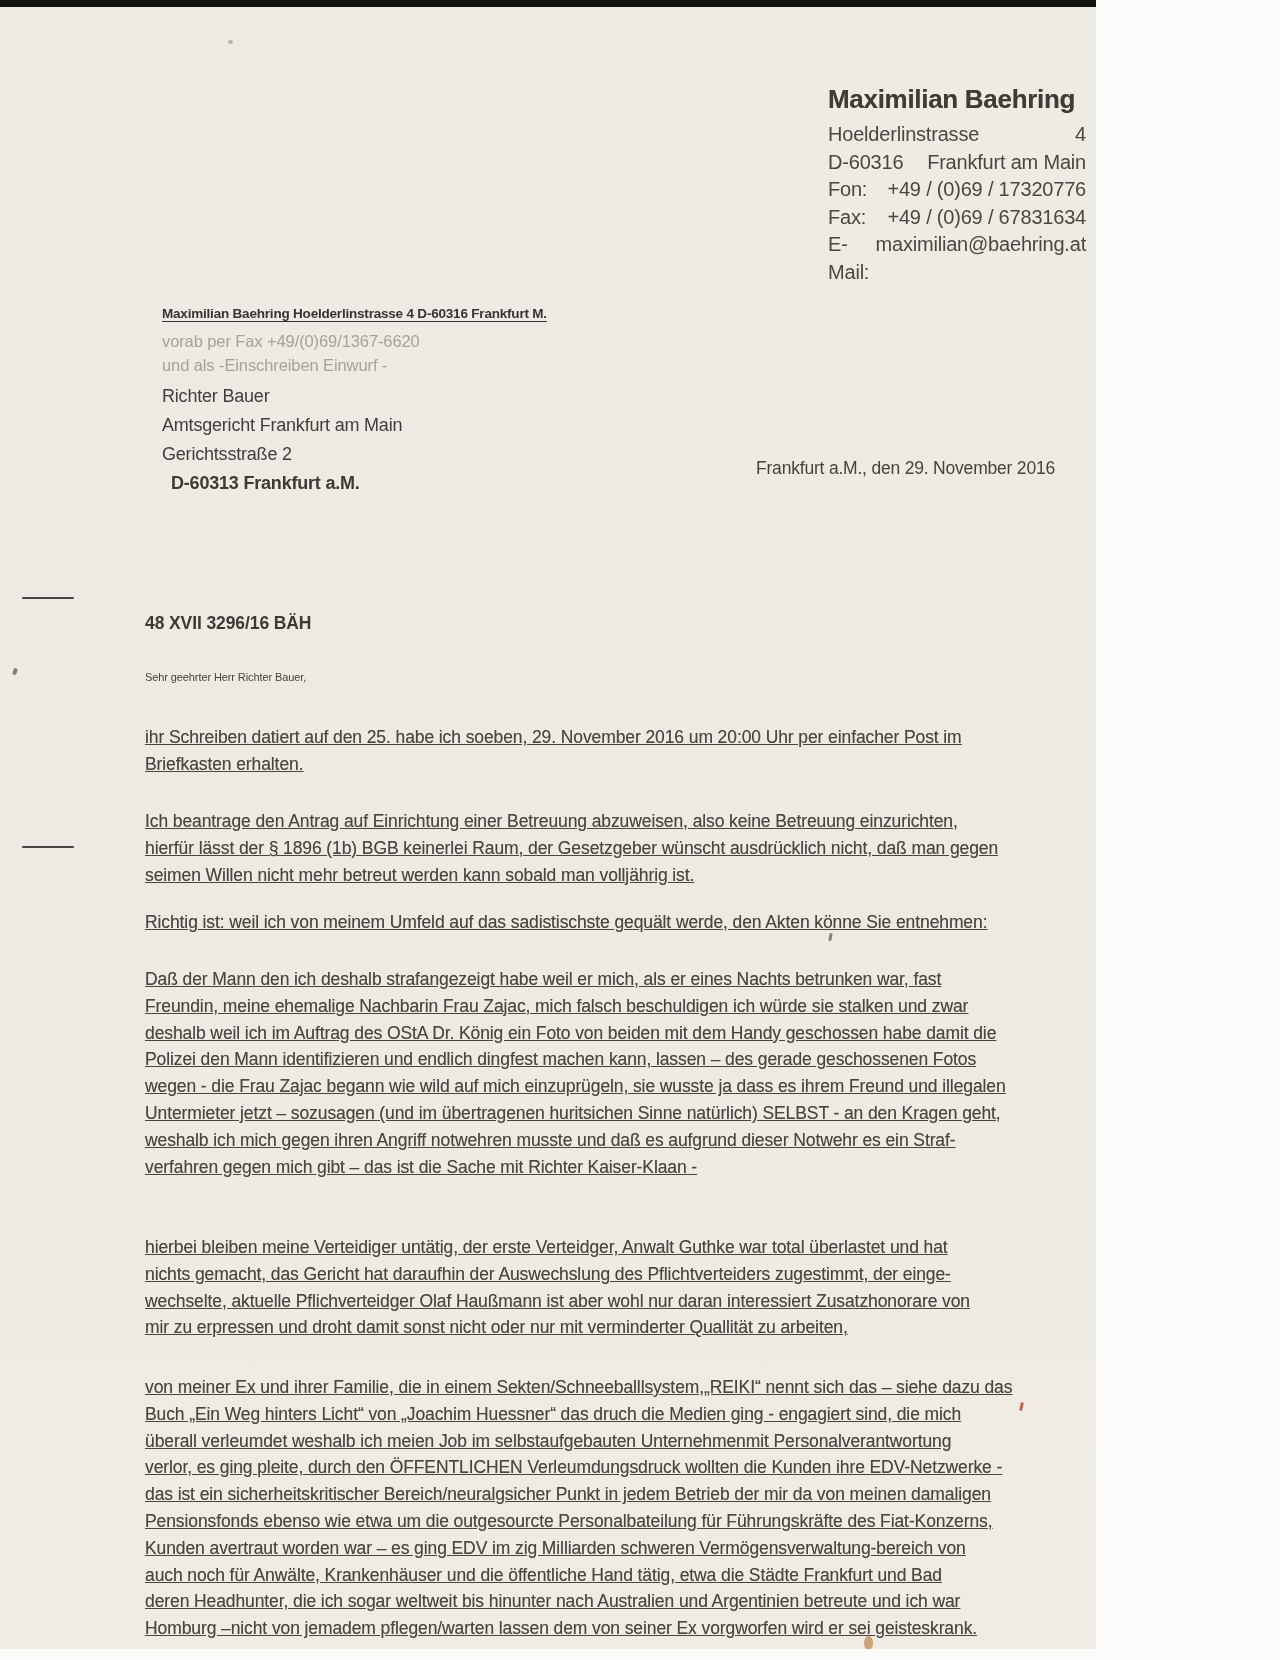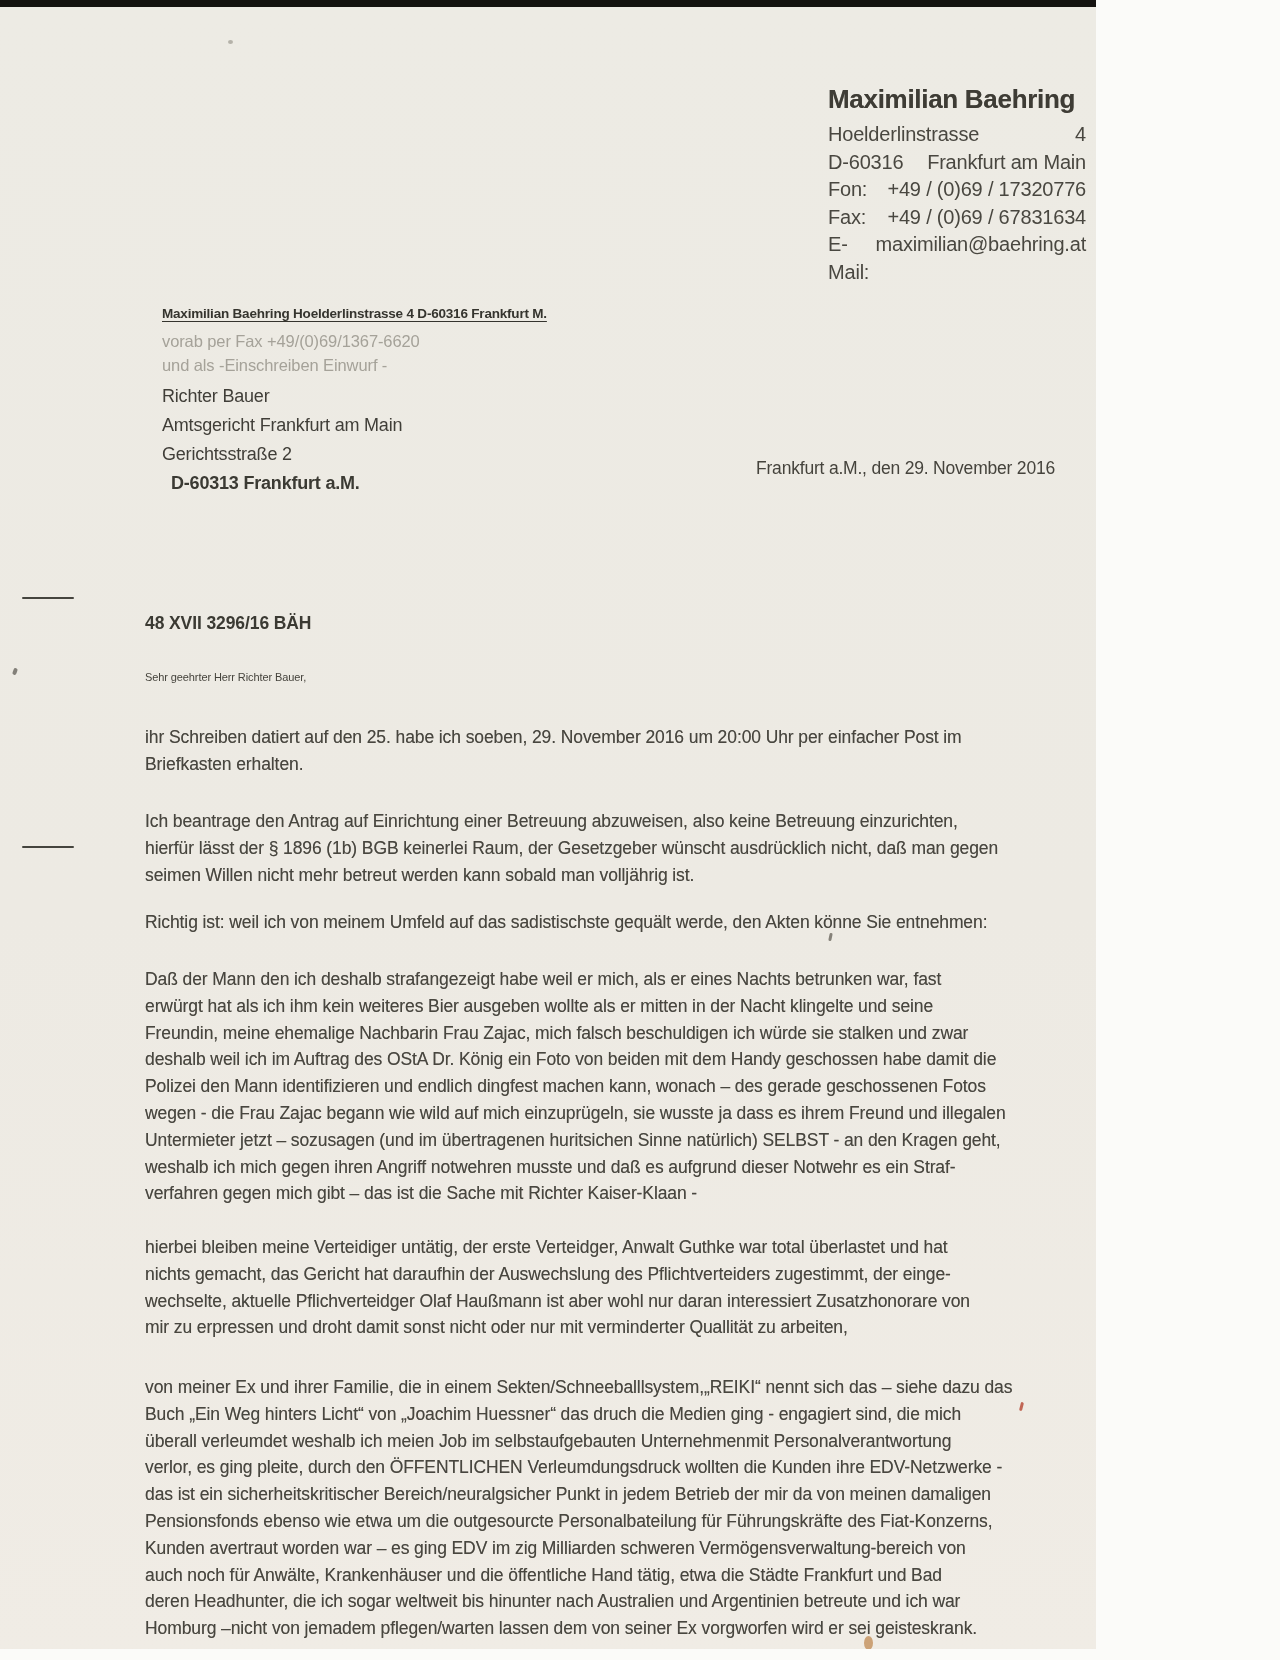--- a/index.html
+++ b/index.html
@@ -49,20 +49,21 @@
   .date-line{position:absolute;left:756px;top:458px;font-size:17.5px;color:#45433c;letter-spacing:-0.2px;}
   .reference{position:absolute;left:145px;top:613px;font-size:17.5px;font-weight:bold;color:#3b3a33;letter-spacing:-0.1px;}
   .salutation{position:absolute;left:145px;top:671px;font-size:11px;color:#45433c;letter-spacing:-0.1px;}
 
   
   .letter-body{position:absolute;left:145px;top:0;width:1000px;height:1660px;pointer-events:none;}
   .para{position:absolute;left:0;width:1000px;}
   .pline{
     font-size:17.5px;line-height:26.8px;white-space:nowrap;color:#48463f;letter-spacing:-0.1px;
     text-shadow:0 0 .35px rgba(72,70,63,.5);
+    text-decoration:underline;
   }
 </style>
 </head>
 <body>
 
 <div class="page">
 
   <div class="scan-top-edge"></div>
 
   <div class="sender">
@@ -119,24 +120,23 @@
       <div class="para" style="top: 808px;">
         <div class="pline">Ich beantrage den Antrag auf Einrichtung einer Betreuung abzuweisen, also keine Betreuung einzurichten,</div>
         <div class="pline">hierfür lässt der § 1896 (1b) BGB keinerlei Raum, der Gesetzgeber wünscht ausdrücklich nicht, daß man gegen</div>
         <div class="pline">seimen Willen nicht mehr betreut werden kann sobald man volljährig ist.</div>
       </div>
       <div class="para" style="top: 909px;">
         <div class="pline">Richtig ist: weil ich von meinem Umfeld auf das sadistischste gequält werde, den Akten könne Sie entnehmen:</div>
       </div>
       <div class="para" style="top: 966px;">
         <div class="pline">Daß  der Mann den ich deshalb strafangezeigt habe weil er mich, als er eines Nachts betrunken war, fast</div>
-        <div class="pline">erwürgt hat als ich ihm kein weiteres Bier ausgeben wollte als er mitten in der Nacht klingelte und seine</div>
         <div class="pline">Freundin, meine ehemalige Nachbarin Frau Zajac, mich falsch beschuldigen ich würde sie stalken und zwar</div>
         <div class="pline">deshalb weil ich im Auftrag des OStA Dr. König ein Foto von beiden mit dem Handy geschossen habe damit die</div>
-        <div class="pline">Polizei den Mann identifizieren und endlich dingfest machen kann, wonach – des gerade geschossenen Fotos</div>
+        <div class="pline">Polizei den Mann identifizieren und endlich dingfest machen kann, lassen – des gerade geschossenen Fotos</div>
         <div class="pline">wegen - die Frau Zajac begann wie wild auf mich einzuprügeln, sie wusste ja dass es ihrem Freund und illegalen</div>
         <div class="pline">Untermieter jetzt – sozusagen (und im übertragenen huritsichen Sinne natürlich) SELBST - an den Kragen geht,</div>
         <div class="pline">weshalb ich mich gegen ihren Angriff notwehren musste und daß es aufgrund dieser Notwehr es ein Straf-</div>
         <div class="pline">verfahren gegen mich gibt – das ist die Sache mit Richter Kaiser-Klaan -</div>
       </div>
       <div class="para" style="top: 1234px;">
         <div class="pline">hierbei bleiben meine Verteidiger untätig, der erste Verteidger, Anwalt Guthke war total überlastet und hat</div>
         <div class="pline">nichts gemacht,  das Gericht hat daraufhin der Auswechslung des Pflichtverteiders zugestimmt, der einge-</div>
         <div class="pline">wechselte, aktuelle Pflichverteidger Olaf Haußmann ist aber wohl nur daran interessiert Zusatzhonorare von</div>
         <div class="pline">mir zu erpressen und droht damit sonst nicht oder nur mit verminderter Quallität zu arbeiten,</div>

